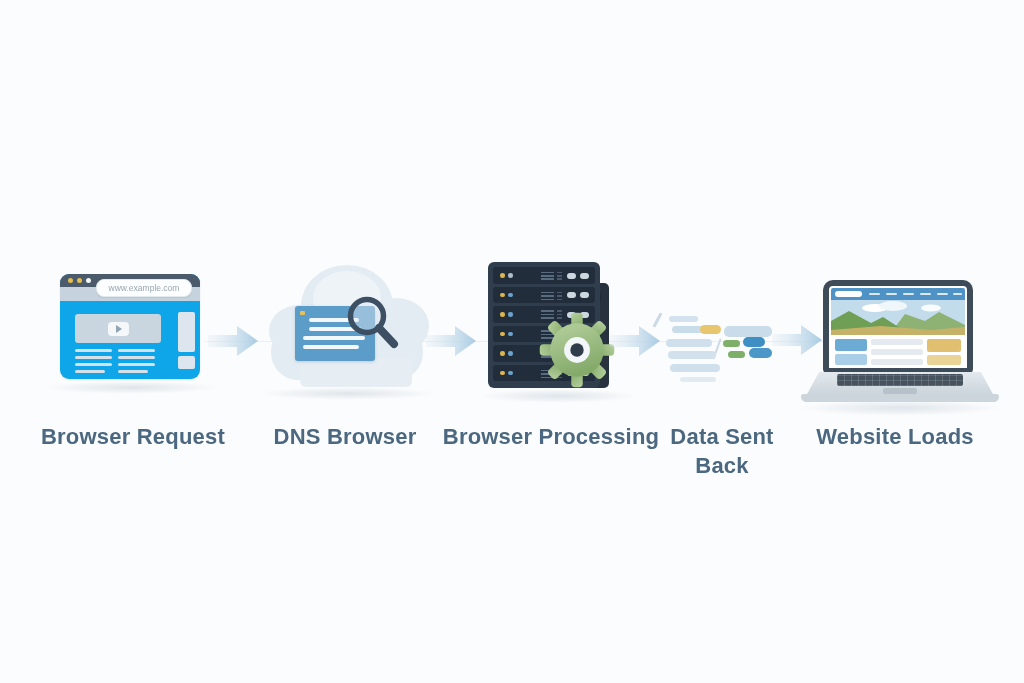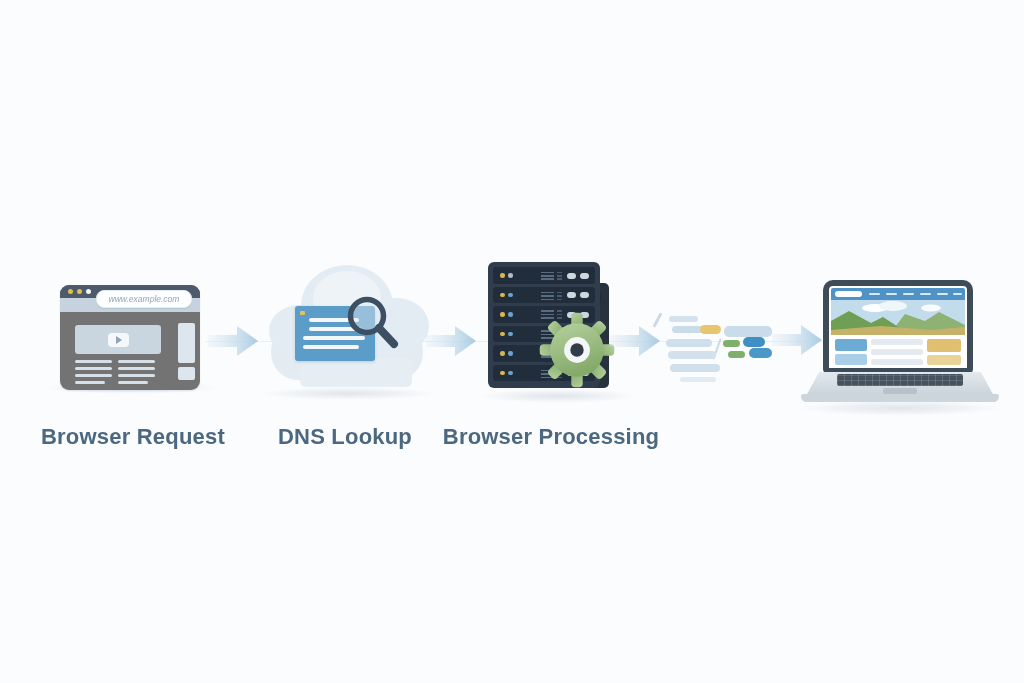--- a/index.html
+++ b/index.html
@@ -16,22 +16,22 @@
   
   .shadow{
     position:absolute;border-radius:50%;
     background:radial-gradient(ellipse at center, rgba(176,192,205,.38) 0%, rgba(176,192,205,0) 70%);
   }
   
   .baseline{position:absolute;left:205px;top:341px;width:625px;height:1px;background:#e9eff4;}
   
   .flow-arrow{position:absolute;width:52px;height:36px;}
   
-  .browser{position:absolute;left:60px;top:285px;width:140px;height:105px;
-    background:#737373;border-radius:9px;box-shadow:0 1px 2px rgba(150,170,190,.25);font-style:italic;}
+  .browser{position:absolute;left:60px;top:274px;width:140px;height:105px;
+    background:#0ea5e9;border-radius:9px;box-shadow:0 1px 2px rgba(150,170,190,.25);}
   .browser .topbar{position:absolute;left:0;top:0;width:100%;height:13px;background:#4c5b6b;border-radius:9px 9px 0 0;}
   .browser .subbar{position:absolute;left:0;top:13px;width:100%;height:14px;background:#c6d3de;}
   .bdot{position:absolute;top:4px;width:5px;height:5px;border-radius:50%;}
   .url-pill{position:absolute;left:36px;top:5px;width:94px;height:16px;background:#fdfeff;
     border:1px solid #e2e9ef;border-radius:8px;font-size:8.5px;color:#97a5b1;
     display:flex;align-items:center;justify-content:center;box-shadow:0 1px 1px rgba(140,160,180,.25);}
   .video-block{position:absolute;left:15px;top:40px;width:86px;height:29px;background:#c9d6e0;border-radius:3px;}
   .play-btn{position:absolute;left:33px;top:8px;width:21px;height:14px;background:#f4f8fa;border-radius:4px;
     display:flex;align-items:center;justify-content:center;}
   .play-tri{width:0;height:0;border-left:6px solid #8fa3b3;border-top:4px solid transparent;border-bottom:4px solid transparent;margin-left:1px;}
@@ -142,21 +142,21 @@
     <div class="dns-dot"></div>
     <div class="wline" style="left:14px;top:12px;width:50px;"></div>
     <div class="wline" style="left:14px;top:21px;width:52px;"></div>
     <div class="wline" style="left:8px;top:30px;width:62px;"></div>
     <div class="wline" style="left:8px;top:39px;width:56px;"></div>
   </div>
   <svg class="abs" style="left:338px;top:288px;" width="70" height="70" viewBox="0 0 70 70">
     <circle cx="29" cy="28" r="16.5" fill="#e0ecf5" fill-opacity=".45" stroke="#3d4f63" stroke-width="5.5"></circle>
     <line x1="41" y1="40" x2="56" y2="56" stroke="#3d4f63" stroke-width="8" stroke-linecap="round"></line>
   </svg>
-  <div class="step-label" style="left:245px;width:200px;">DNS Lookup</div>
+  <div class="step-label" style="left:245px;width:200px;">DNS Browser</div>
 
   <svg class="flow-arrow" style="left:426px;top:323px;" viewBox="0 0 52 36">
     <path d="M0 12 L29 12 L29 3 L50 18 L29 33 L29 24 L0 24 Z" fill="url(#ar1)"></path>
   </svg>
 
   <div class="shadow" style="left:478px;top:389px;width:160px;height:14px;"></div>
   <div class="tower-back">
     <div class="tower-slot" style="top:10px;"></div>
     <div class="tower-slot" style="top:44px;"></div>
     <div class="tower-slot" style="top:78px;"></div>
@@ -264,20 +264,21 @@
     <div class="pill" style="left:724px;top:326px;width:48px;height:11px;background:#cadcea;"></div>
     <div class="pill" style="left:666px;top:339px;width:46px;height:8px;background:#cfdfec;"></div>
     <div class="pill" style="left:723px;top:340px;width:17px;height:7px;background:#7fb069;"></div>
     <div class="pill" style="left:743px;top:337px;width:22px;height:10px;background:#3f8fc4;"></div>
     <div class="pill" style="left:668px;top:351px;width:48px;height:8px;background:#d2e1ec;"></div>
     <div class="pill" style="left:728px;top:351px;width:17px;height:7px;background:#7fb069;"></div>
     <div class="pill" style="left:749px;top:348px;width:23px;height:10px;background:#4a97c8;"></div>
     <div class="pill" style="left:670px;top:364px;width:50px;height:8px;background:#cfdfec;"></div>
     <div class="pill" style="left:680px;top:377px;width:36px;height:5px;background:#e2ebf2;"></div>
   </div>
+  <div class="step-label" style="left:652px;width:140px;">Data Sent Back</div>
 
   <svg class="flow-arrow" style="left:772px;top:322px;" viewBox="0 0 52 36">
     <path d="M0 12 L29 12 L29 3 L50 18 L29 33 L29 24 L0 24 Z" fill="url(#ar1)"></path>
   </svg>
 
   <div class="shadow" style="left:798px;top:400px;width:204px;height:16px;"></div>
   <div class="lap-screen">
     <div class="lap-inner">
       <div class="site-nav">
         <div class="nav-logo"></div>
@@ -312,14 +313,15 @@
           <div class="blk" style="height:10px;margin-top:3px;background:#ead396;"></div>
         </div>
       </div>
     </div>
   </div>
   <div class="lap-base">
     <div class="keyboard"></div>
     <div class="trackpad"></div>
   </div>
   <div class="lap-lip"></div>
+  <div class="step-label" style="left:785px;width:220px;">Website Loads</div>
 
 </div>
 
 </body></html>

